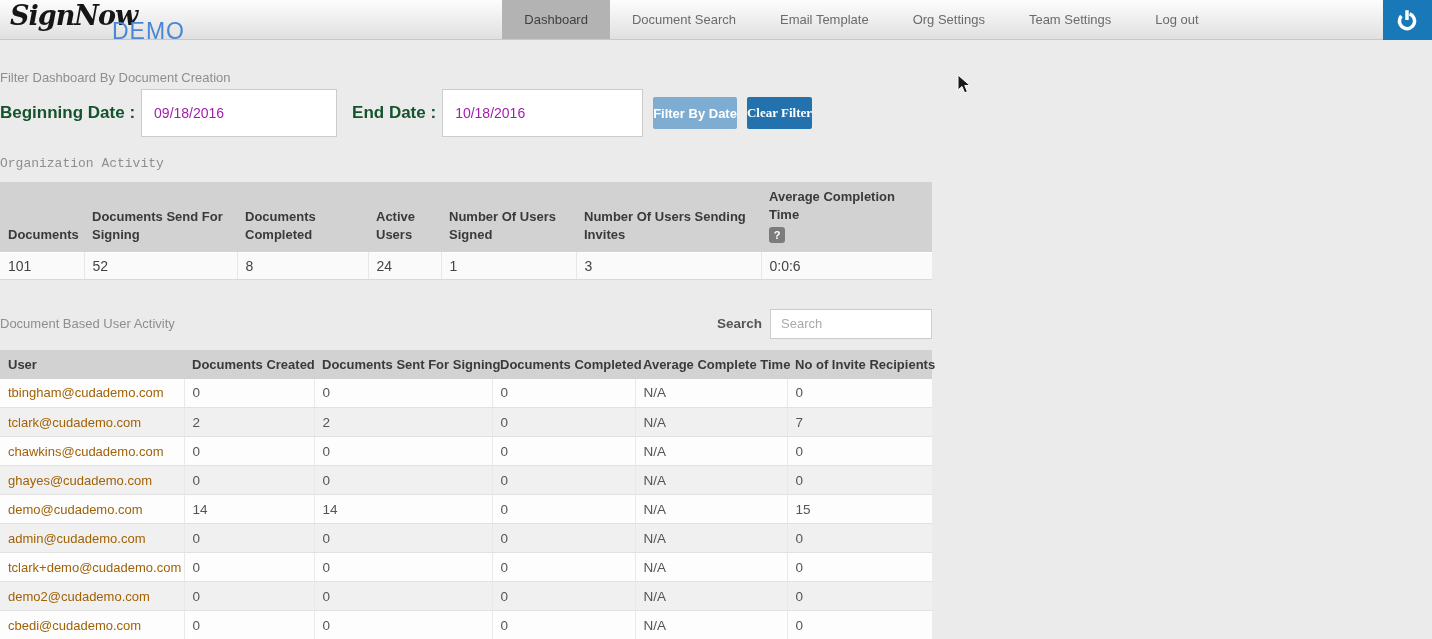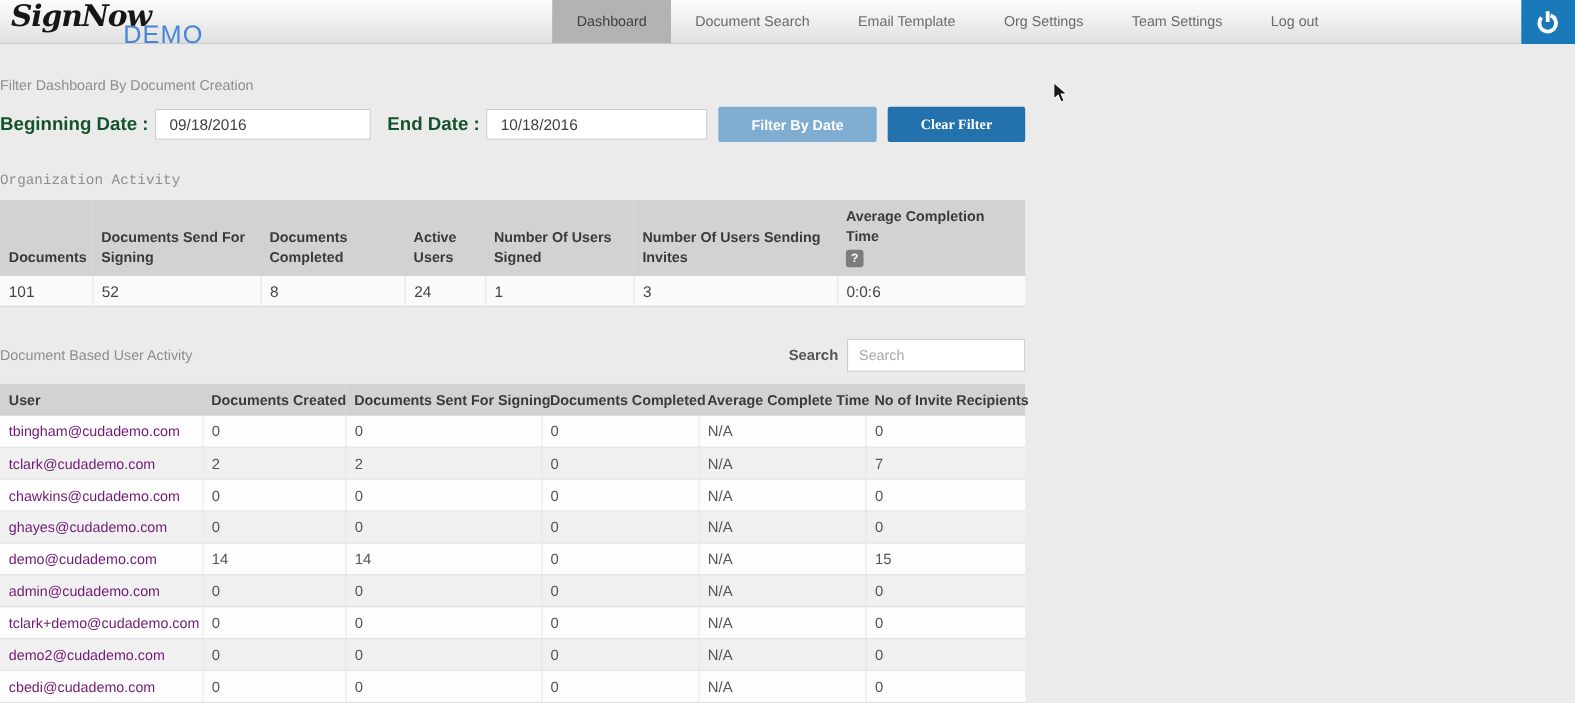--- a/index.html
+++ b/index.html
@@ -53,30 +53,30 @@
   .main { width: 932px; }
 
   .section-heading {
     font-size: 13px; color: #8e8e8e; font-weight: 400;
   }
   .filter-heading { margin: 30px 0 12px 0; }
 
   .filter-row { display: flex; align-items: center; height: 32px; }
   .field-label { font-size: 17px; font-weight: bold; color: #14532d; white-space: nowrap; }
   .date-input {
-    height: 28px; border: 1px solid #ccc; background: #fff;
-    font-family: inherit; font-size: 14px; color: #404040;
+    height: 48px; border: 1px solid #ccc; background: #fff;
+    font-family: inherit; font-size: 14px; color: #a21caf;
     padding: 0 12px; outline: none;
   }
   .begin-input { width: 196px; margin-left: 6px; margin-right: 15px; }
   .end-input { width: 201px; margin-left: 6px; margin-right: 10px; }
   .btn {
     height: 32px; border: none; border-radius: 2px;
     font-family: inherit; font-size: 13px; font-weight: bold; color: #fff;
-    padding: 0 30px; cursor: pointer; white-space: nowrap;
+    padding: 0 0; cursor: pointer; white-space: nowrap;
   }
   .btn-filter { background: #7fadd2; margin-right: 10px; }
   .btn-clear { background: #2371ad; font-family: Liberation Serif, serif; }
 
   .org-heading { margin: 27px 0 11px 0; font-family: Liberation Mono, monospace; }
 
   table { border-collapse: collapse; table-layout: fixed; width: 932px; }
 
   
   .org-table th {
@@ -130,21 +130,21 @@
   .user-table .c4 { width: 152px; } .user-table .c5 { width: 145px; }
   .user-table td {
     font-size: 13.5px; color: #555;
     padding: 5px 8px; height: 29px;
     border-bottom: 1px solid #e2e2e2;
     border-right: 1px solid #e9e9e9;
   }
   .user-table td:last-child { border-right: none; }
   .user-table tbody tr:nth-child(odd) td { background: #fdfdfd; }
   .user-table tbody tr:nth-child(even) td { background: #f0f0f0; }
-  .user-table td.email { color: #701a75; cursor: pointer; font-size: 13px; }
+  .user-table td.email { color: #a16207; cursor: pointer; font-size: 13px; }
 
   
   .cursor { position: absolute; left: 957px; top: 74px; pointer-events: none; z-index: 50; }
 </style>
 </head>
 <body>
 
 <header class="topbar">
   <div class="brand">
     <span class="brand-script">SignNow</span>

